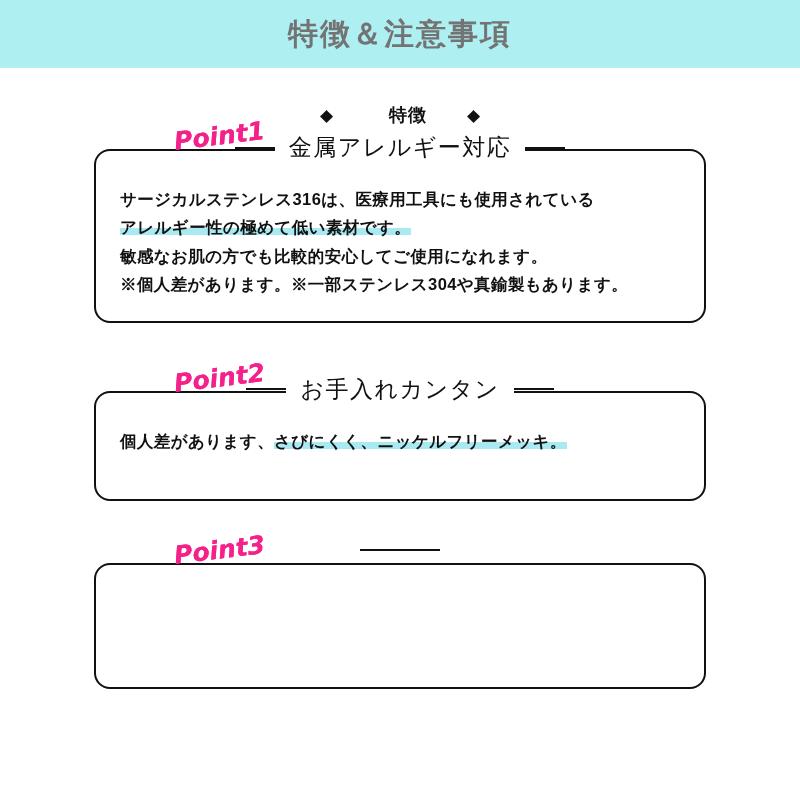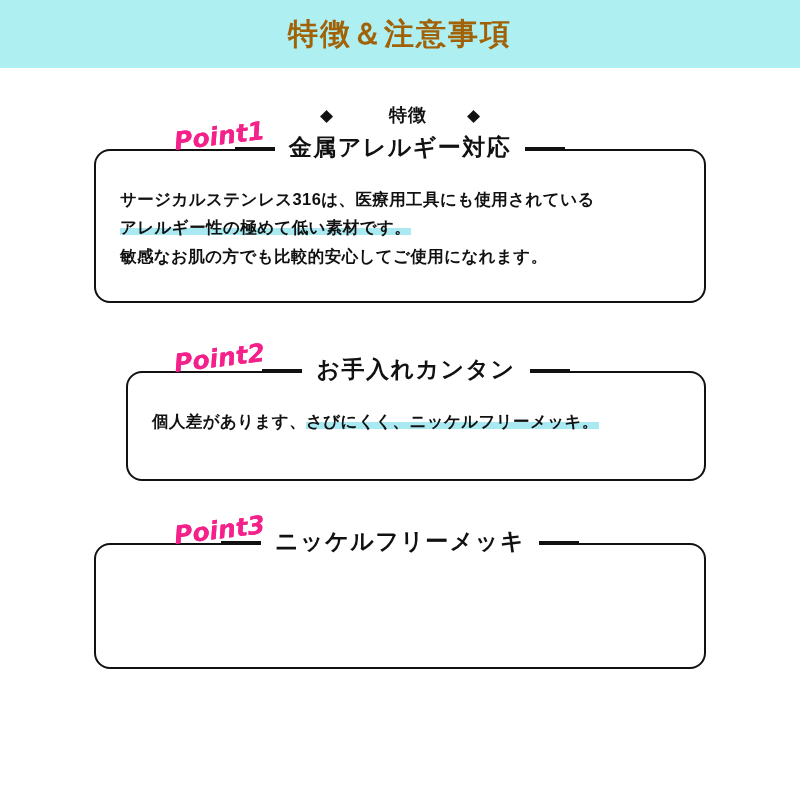--- a/index.html
+++ b/index.html
@@ -23,21 +23,21 @@
     background: #aeeff2;
     display: flex;
     align-items: center;
     justify-content: center;
     box-sizing: border-box;
   }
   .header-title {
     font-size: 30px;
     font-weight: bold;
     letter-spacing: 2px;
-    color: #a16207;
+    color: #737373;
     line-height: 1;
   }
 
   
   .section-heading {
     margin-top: 35px;
     display: flex;
     align-items: center;
     justify-content: center;
     gap: 40px;
@@ -106,42 +106,42 @@
   }
   .title-rule {
     height: 2px;
     background: #111111;
     width: 40px;
   }
   .point-title {
     background: #ffffff;
     padding: 0 14px;
     font-size: 23px;
-    font-weight: bold;
+    font-weight: normal;
     letter-spacing: 1.5px;
     color: #111111;
     white-space: nowrap;
     line-height: 1.1;
   }
 
   .point-body {
     font-size: 16.5px;
     line-height: 1.72;
     color: #111111;
     letter-spacing: 0.4px;
   }
   .point-body .line { display: block; white-space: nowrap; font-weight: bold; }
 
   .hl {
     background: linear-gradient(transparent 58%, #a9eaf2 58%, #a9eaf2 96%, transparent 96%);
   }
 
   
   .box-1 { min-height: 154px; }
-  .box-2 { min-height: 110px; margin-left: 32px; }
+  .box-2 { min-height: 110px; }
   .box-3 { min-height: 126px; }
 </style>
 </head>
 <body>
 
 <div class="header-band">
   <div class="header-title">特徴＆注意事項</div>
 </div>
 
 <div class="section-heading">
@@ -157,20 +157,21 @@
     <div class="point-box box-1">
       <div class="point-title-wrap">
         <span class="title-rule"></span>
         <span class="point-title">金属アレルギー対応</span>
         <span class="title-rule"></span>
       </div>
       <div class="point-body">
         <span class="line"><span>サージカルステンレス316は、医療用工具にも使用されている</span></span>
         <span class="line"><span class="hl">アレルギー性の極めて低い素材です。</span></span>
         <span class="line"><span>敏感なお肌の方でも比較的安心してご使用になれます。</span></span>
+        <span class="line"><span>※個人差があります。※一部ステンレス304や真鍮製もあります。</span></span>
       </div>
     </div>
   </div>
 
   <div class="point-block p2">
     <div class="point-badge">Point2</div>
     <div class="point-box box-2">
       <div class="point-title-wrap">
         <span class="title-rule"></span>
         <span class="point-title">お手入れカンタン</span>
@@ -180,19 +181,18 @@
         <span class="line"><span>個人差があります、</span><span class="hl">さびにくく、ニッケルフリーメッキ。</span></span>
       </div>
     </div>
   </div>
 
   <div class="point-block p3">
     <div class="point-badge">Point3</div>
     <div class="point-box box-3">
       <div class="point-title-wrap">
         <span class="title-rule"></span>
-        <span class="point-title">ニッケルフリーメッキ</span>
         <span class="title-rule"></span>
       </div>
     </div>
   </div>
 
 </div>
 
 </body></html>

